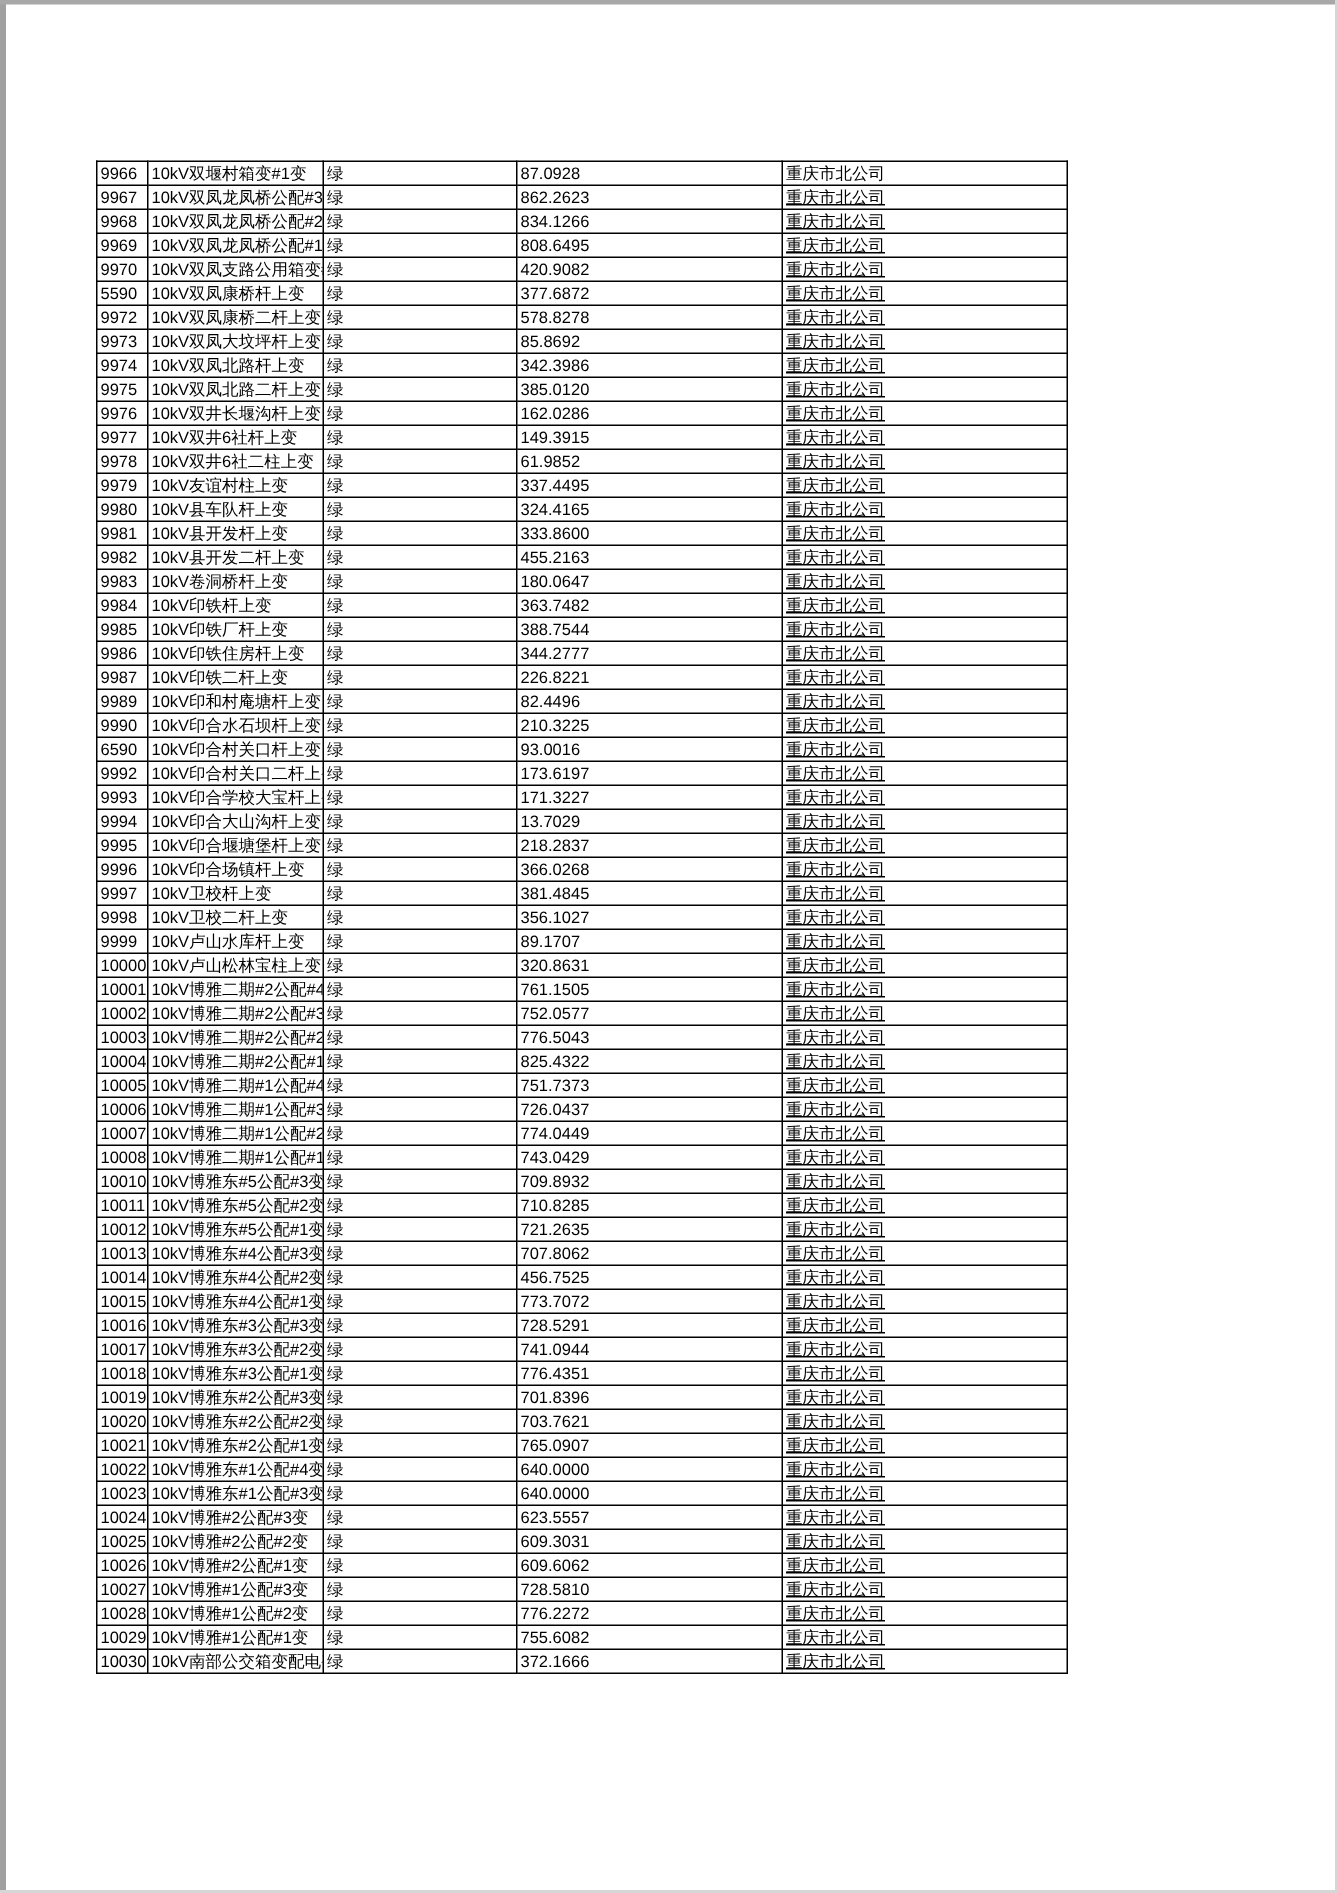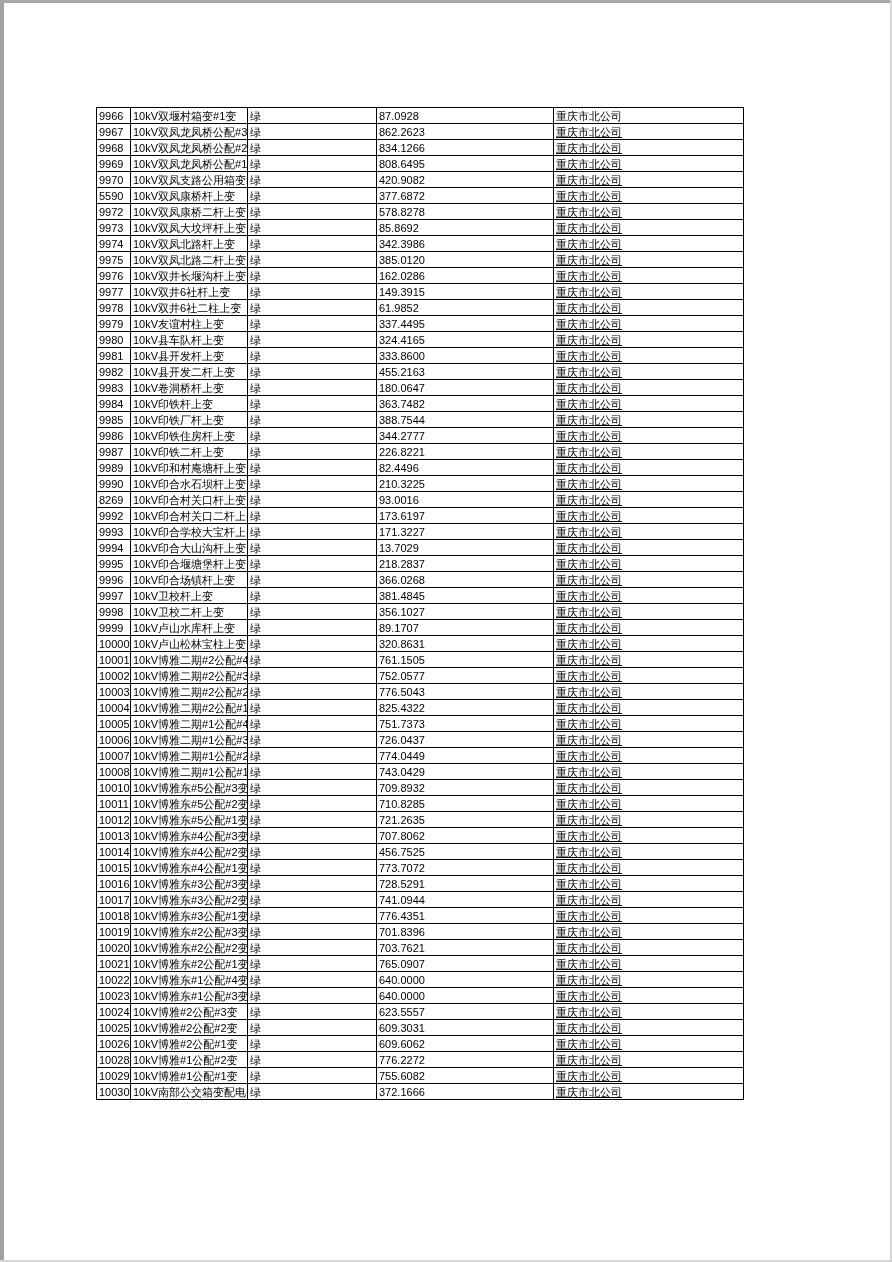--- a/index.html
+++ b/index.html
@@ -12,21 +12,21 @@
     overflow:hidden;
   }
   .edge { position:absolute; z-index:5; }
   .edge-left   { left:0; top:0; width:4px; height:100%; background:#a0a0a0; }
   .edge-top    { left:0; top:0; width:100%; height:3px; background:#a8a8a8; }
   .edge-right  { right:0; top:0; width:2px; height:100%; background:#d6d6d6; }
   .edge-bottom { left:0; bottom:0; width:100%; height:2px; background:#d6d6d6; }
 
   table.sheet {
     position:absolute;
-    left:96px; top:107px;
+    left:64px; top:107px;
     border-collapse:collapse;
     table-layout:fixed;
     width:647px;
   }
   table.sheet td {
     border:1px solid #000000;
     height:15px;
     padding:0 2px;
     font-size:11px;
     line-height:14px;
@@ -226,21 +226,21 @@
         <td class="link">重庆市北公司</td>
       </tr>
       <tr>
         <td>9990</td>
         <td>10kV印合水石坝杆上变</td>
         <td>绿</td>
         <td>210.3225</td>
         <td class="link">重庆市北公司</td>
       </tr>
       <tr>
-        <td>8269</td>
+        <td>6590</td>
         <td>10kV印合村关口杆上变</td>
         <td>绿</td>
         <td>93.0016</td>
         <td class="link">重庆市北公司</td>
       </tr>
       <tr>
         <td>9992</td>
         <td>10kV印合村关口二杆上变</td>
         <td>绿</td>
         <td>173.6197</td>
@@ -468,20 +468,27 @@
         <td>10kV博雅#2公配#2变</td>
         <td>绿</td>
         <td>609.3031</td>
         <td class="link">重庆市北公司</td>
       </tr>
       <tr>
         <td>10026</td>
         <td>10kV博雅#2公配#1变</td>
         <td>绿</td>
         <td>609.6062</td>
+        <td class="link">重庆市北公司</td>
+      </tr>
+      <tr>
+        <td>10027</td>
+        <td>10kV博雅#1公配#3变</td>
+        <td>绿</td>
+        <td>728.5810</td>
         <td class="link">重庆市北公司</td>
       </tr>
       <tr>
         <td>10028</td>
         <td>10kV博雅#1公配#2变</td>
         <td>绿</td>
         <td>776.2272</td>
         <td class="link">重庆市北公司</td>
       </tr>
       <tr>

